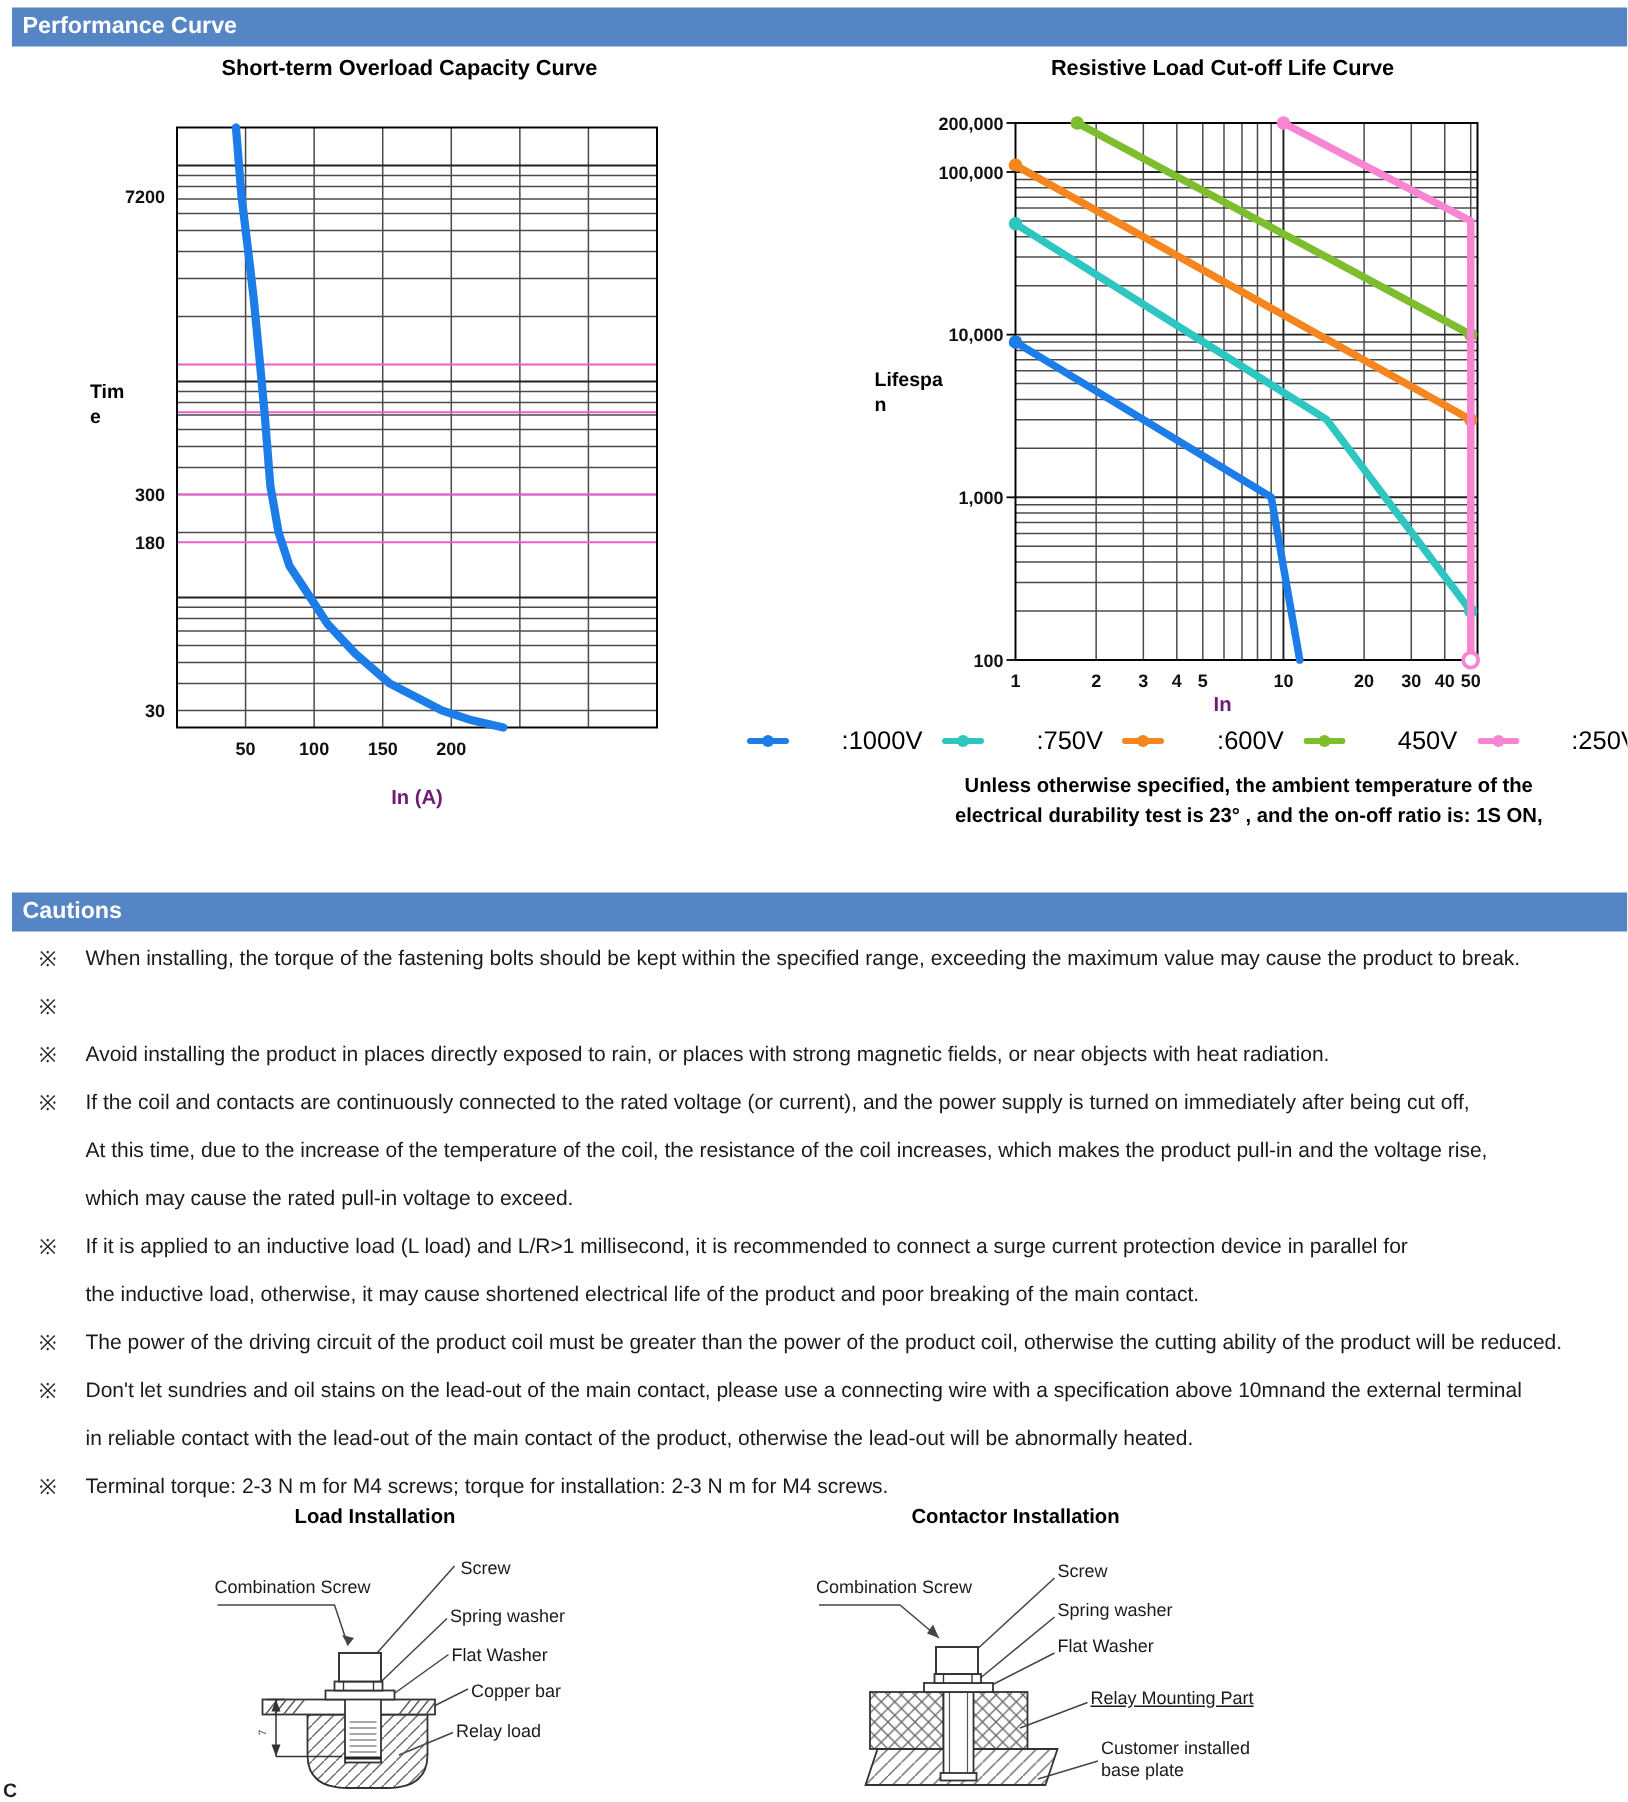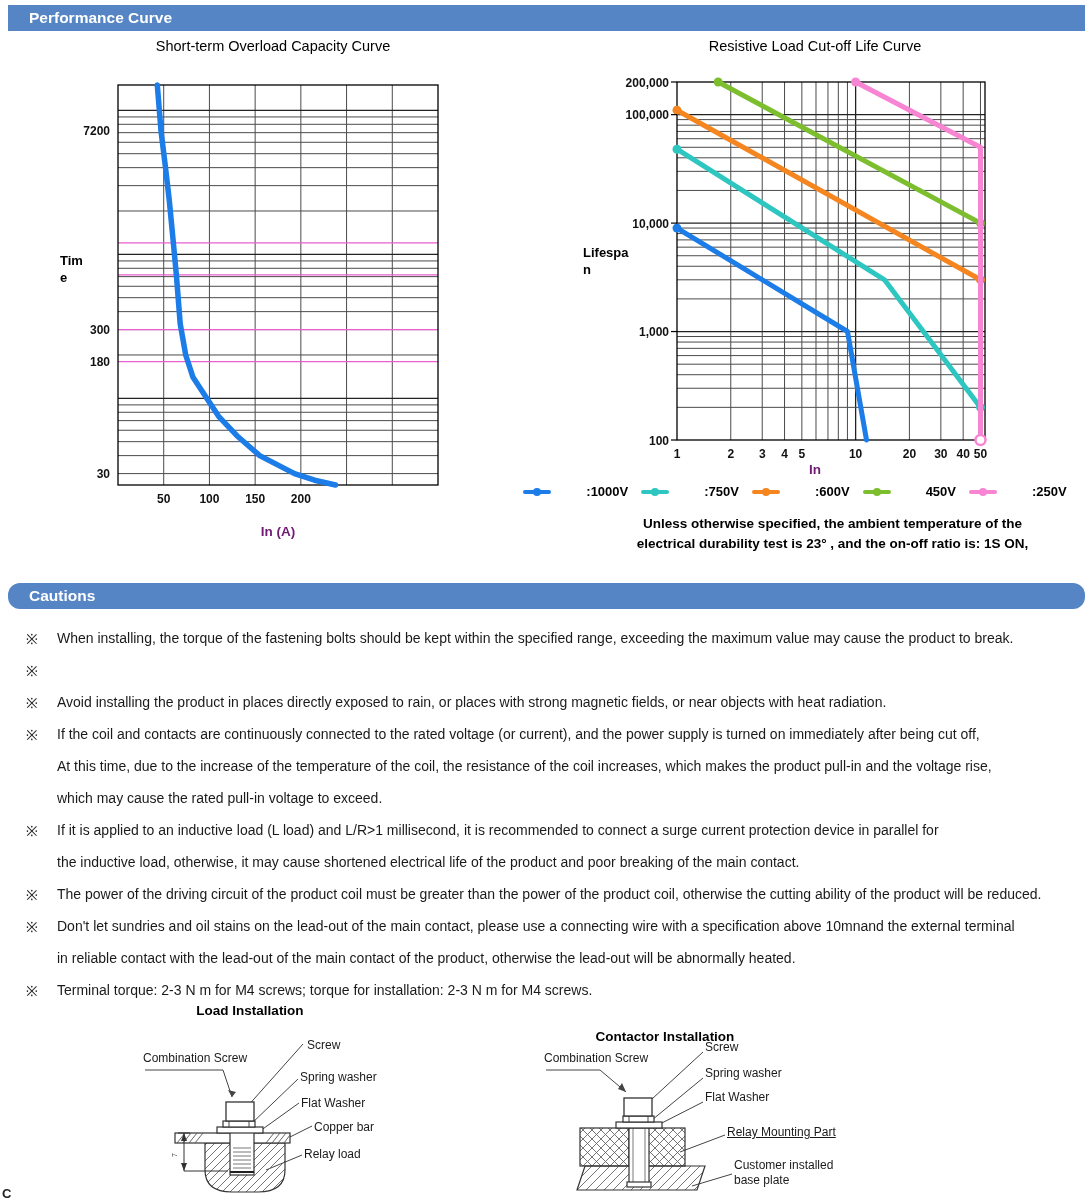--- a/index.html
+++ b/index.html
@@ -1,26 +1,26 @@
 <!DOCTYPE html>
 <html><head>
 <meta charset="utf-8">
 <style>
   html,body{margin:0;padding:0;background:#fff;}
   .page{position:relative;width:1085px;height:1201px;background:#fff;overflow:hidden;
         font-family:"Liberation Sans", sans-serif;color:#111;}
   .band{position:absolute;left:8px;width:1077px;height:26px;background:#5585c5;color:#fff;
-        font-weight:bold;font-size:15.5px;line-height:26px;padding-left:21px;box-sizing:border-box;}
-  .chart-title{position:absolute;font-weight:normal;font-size:14.5px;text-align:center;color:#000;}
+        font-weight:bold;font-size:15.5px;line-height:26px;padding-left:7px;box-sizing:border-box;}
+  .chart-title{position:absolute;font-weight:bold;font-size:14.5px;text-align:center;color:#000;}
   .axis-label{position:absolute;font-weight:bold;font-size:13px;color:#000;line-height:17px;}
   .xaxis-label{position:absolute;font-weight:bold;font-size:13.5px;color:#701a75;text-align:center;}
   .legend{position:absolute;left:560px;top:484px;width:470px;display:flex;justify-content:center;
           gap:13px;align-items:center;}
   .legend-item{display:flex;align-items:center;gap:3px;}
-  .legend-item .lab{font-weight:bold;font-size:13px;color:#000;margin-left:32px;}
+  .legend-item .lab{font-weight:normal;font-size:17px;color:#000;margin-left:32px;}
   .note{position:absolute;left:560px;top:514px;width:545px;text-align:center;font-weight:bold;
         font-size:13.5px;line-height:20px;color:#000;}
   .cautions-list{position:absolute;left:18px;top:622px;width:1062px;}
   .c-row{display:flex;height:32px;align-items:center;}
   .c-marker{width:39px;flex:0 0 39px;padding-left:8px;box-sizing:border-box;font-size:14px;color:#222;}
   .c-text{font-size:14px;color:#1a1a1a;white-space:nowrap;}
   .diag-title{position:absolute;font-weight:bold;font-size:13.5px;text-align:center;color:#000;}
   .diag-label{position:absolute;font-size:12px;color:#1a1a1a;white-space:nowrap;}
   .footer-partial{position:absolute;left:2px;top:1186px;font-weight:bold;font-size:13px;color:#222;}
   svg{position:absolute;}
@@ -211,21 +211,21 @@
         </svg>
         <span class="lab">:250V</span>
       </div>
     </div>
 
   <div class="note">
     <div>Unless otherwise specified, the ambient temperature of the</div>
     <div>electrical durability test is 23° , and the on-off ratio is: 1S ON,</div>
   </div>
 
-  <div class="band" style="top:583px;border-radius:12px;">
+  <div class="band" style="top:595px;">
     <span>Cautions</span>
   </div>
 
   <div class="cautions-list" id="cautions-list">
       <div class="c-row">
         <span class="c-marker">※</span>
         <span class="c-text">When installing, the torque of the fastening bolts should be kept within the specified range, exceeding the maximum value may cause the product to break.</span>
       </div>
       <div class="c-row">
         <span class="c-marker">※</span>
@@ -329,21 +329,21 @@
     <polygon points="64,149 61,141 67,141" fill="#333"></polygon>
     <text x="57" y="133" font-size="7" fill="#333" transform="rotate(-90 57 133)" text-anchor="middle">7</text>
   </svg>
   <div class="diag-label" style="left:307px;top:1038px;">Screw</div>
   <div class="diag-label" style="left:143px;top:1051px;">Combination Screw</div>
   <div class="diag-label" style="left:300px;top:1070px;">Spring washer</div>
   <div class="diag-label" style="left:301px;top:1096px;">Flat Washer</div>
   <div class="diag-label" style="left:314px;top:1120px;">Copper bar</div>
   <div class="diag-label" style="left:304px;top:1147px;">Relay load</div>
 
-  <div class="diag-title" style="left:520px;top:1003px;width:290px;margin-top:26px;">Contactor Installation</div>
+  <div class="diag-title" style="left:532px;top:1003px;width:290px;">Contactor Installation</div>
   <svg width="430" height="179" viewBox="0 0 430 179" style="left:520px;top:1022px;">
     <defs>
       <pattern id="crossB" patternUnits="userSpaceOnUse" width="9" height="9">
         <path d="M0,9 L9,0 M0,0 L9,9" stroke="#666" stroke-width="0.9"></path>
       </pattern>
       <pattern id="hatchC" patternUnits="userSpaceOnUse" width="9" height="9">
         <path d="M0,9 L9,0" stroke="#666" stroke-width="0.9"></path>
       </pattern>
     </defs>
     <g stroke="#444" stroke-width="1" fill="none">

